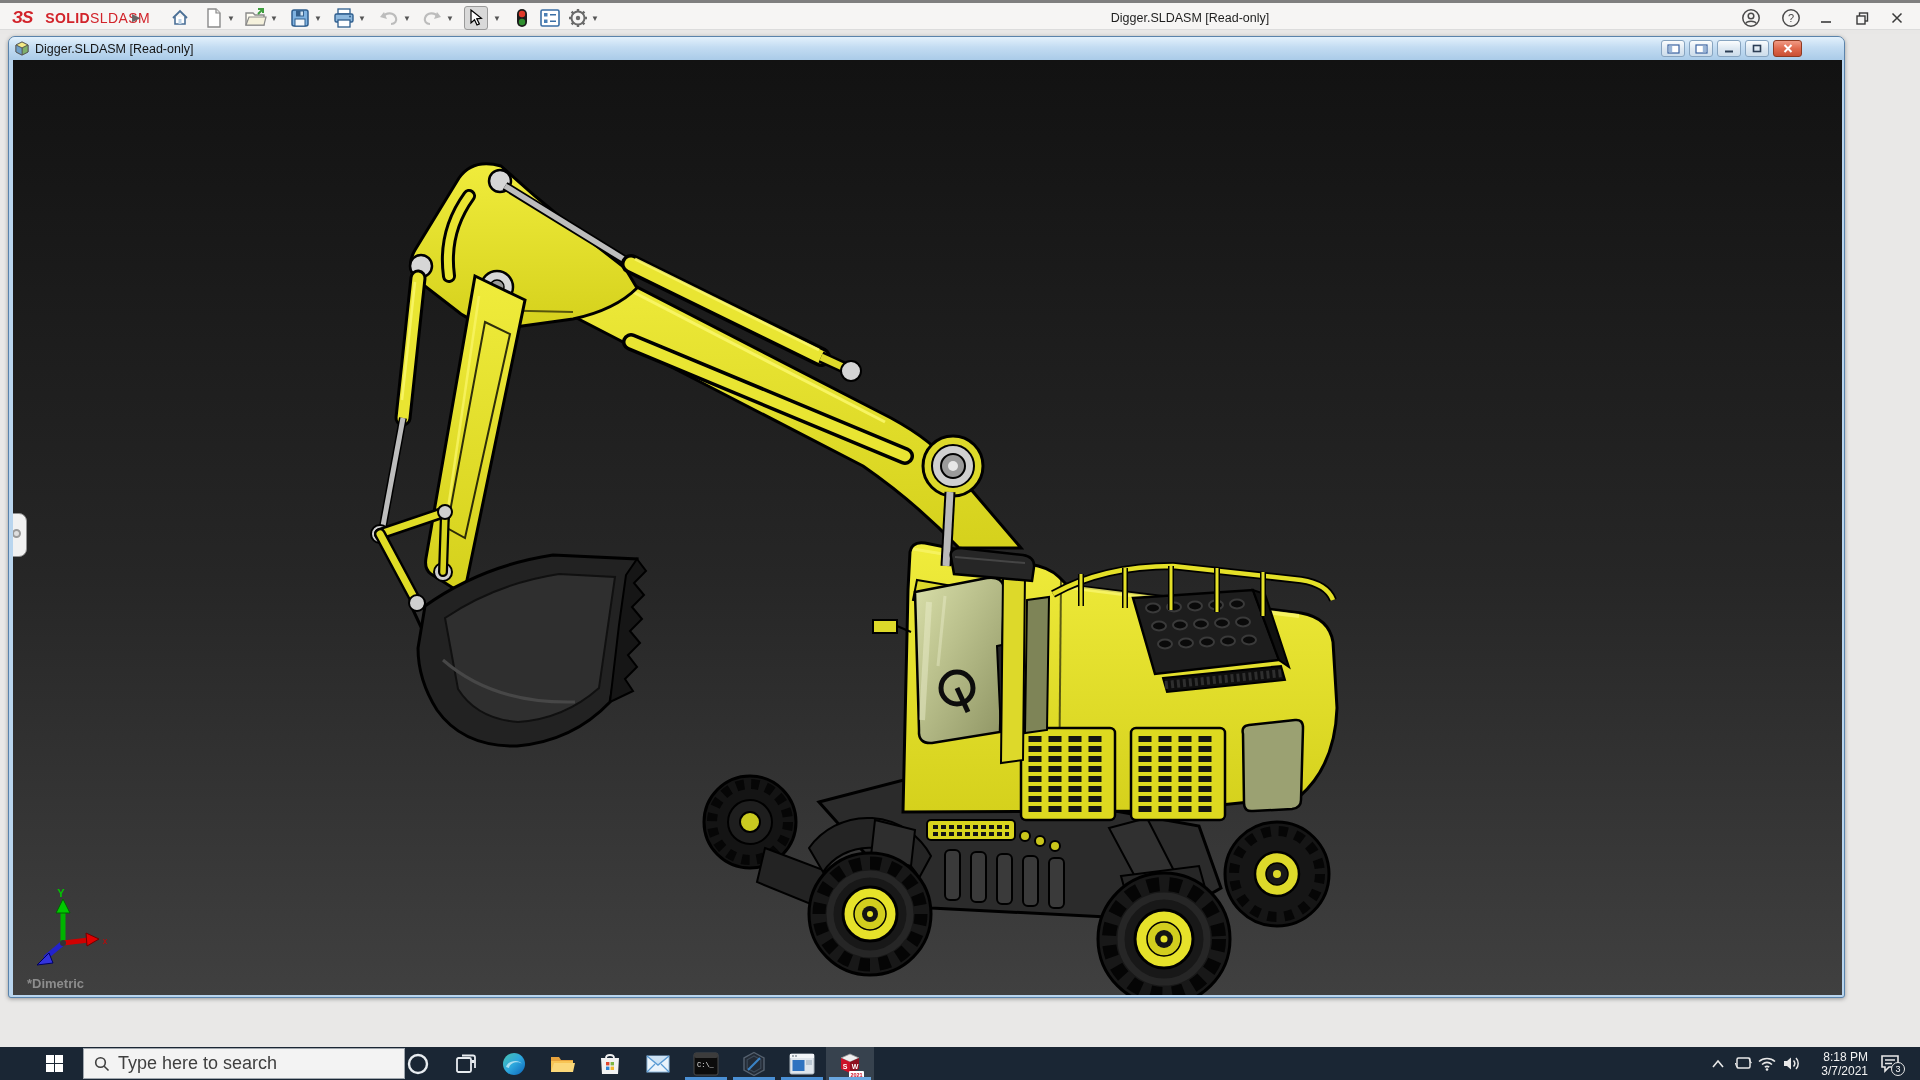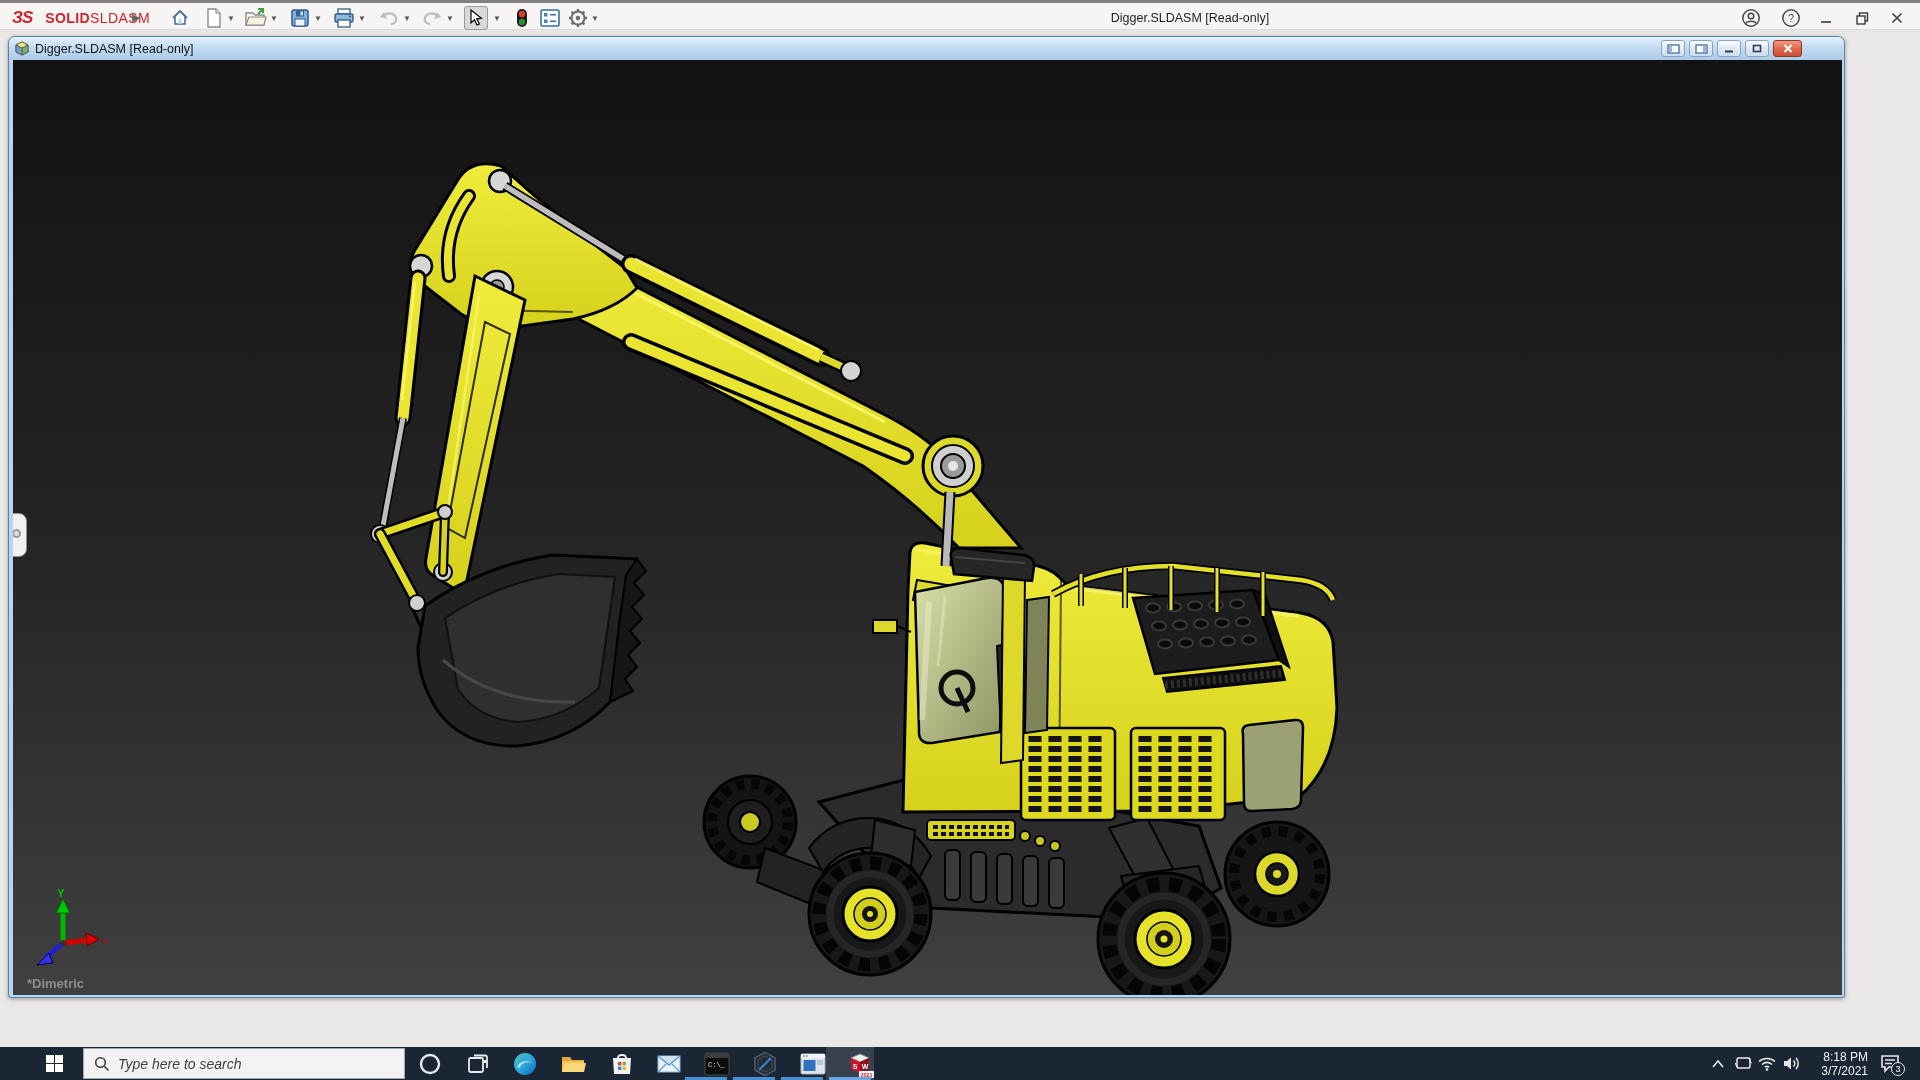--- a/index.html
+++ b/index.html
@@ -44,22 +44,22 @@
   .collapse-tab { position:absolute; left:-5px; top:453px; width:19px; height:44px;
     background:#f1f1f1; border:1px solid #8f8f8f; border-radius:0 8px 8px 0; }
   .collapse-tab .dot { position:absolute; left:3px; top:15px; width:9px; height:9px; border-radius:50%;
     border:2px solid #9a9a9a; background:#dedede; }
 
   
   .taskbar { position:absolute; left:0; bottom:0; width:1920px; height:33px; background:#1a2634; }
   .startbtn { position:absolute; left:28px; top:0; width:52px; height:33px; display:flex; align-items:center; justify-content:center; }
   .searchbox { position:absolute; left:83px; top:1px; width:322px; height:31px; background:#f3f3f3;
     border:1px solid #9fa6ad; display:flex; align-items:center; }
-  .searchbox .ph { font-size:14px; color:#3f3f3f; margin-left:8px;font-style:italic; }
-  .appbtn { position:absolute; top:0; width:48px; height:33px; display:flex; align-items:center; justify-content:flex-end; }
+  .searchbox .ph { font-size:18px; color:#3f3f3f; margin-left:8px; }
+  .appbtn { position:absolute; top:0; width:48px; height:33px; display:flex; align-items:center; justify-content:center; }
   .appbtn.active { background:rgba(255,255,255,.13); }
   .underline { position:absolute; bottom:0; left:3px; right:3px; height:3px; background:#4a8fd4; }
   .tray-icon { position:absolute; top:0; width:24px; height:33px; display:flex; align-items:center; justify-content:center; }
   .clock { position:absolute; left:1802px; top:0; width:66px; height:33px; color:#f2f2f2;
     font-size:12px; text-align:right; display:flex; flex-direction:column; justify-content:center; line-height:14px; }
   .notif { position:absolute; left:1872px; top:0; width:36px; height:33px; display:flex; align-items:center; justify-content:center; }
   .badge { position:absolute; margin-left:16px; margin-top:10px; width:14px; height:14px; border-radius:50%;
     background:#1a2634; border:1.5px solid #e8e8e8; color:#fff; font-size:9px; display:flex; align-items:center; justify-content:center; }
 </style>
 </head>

